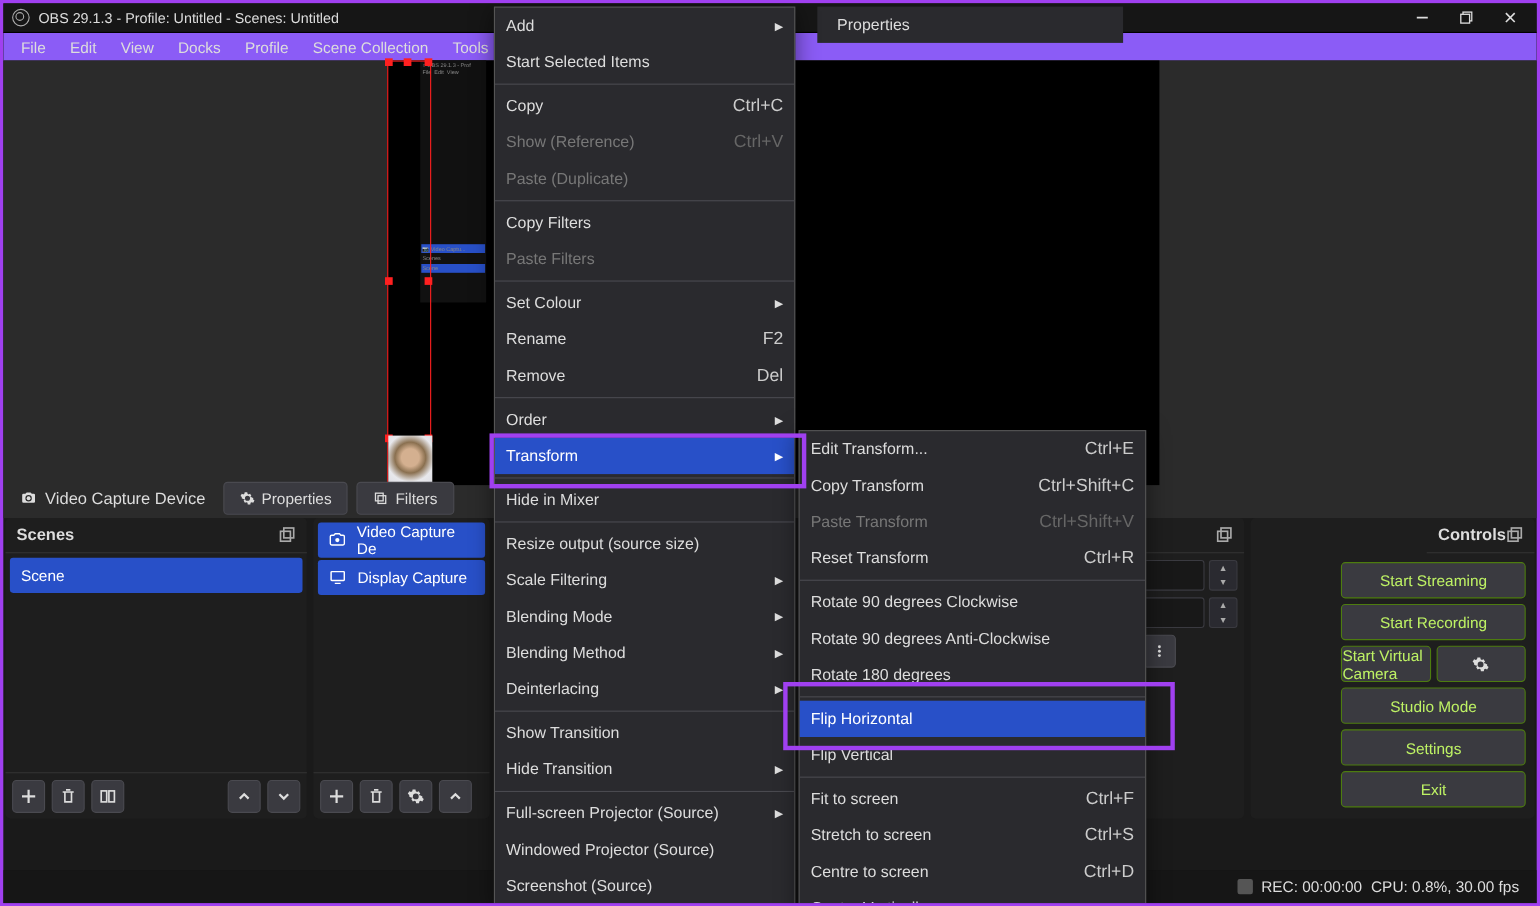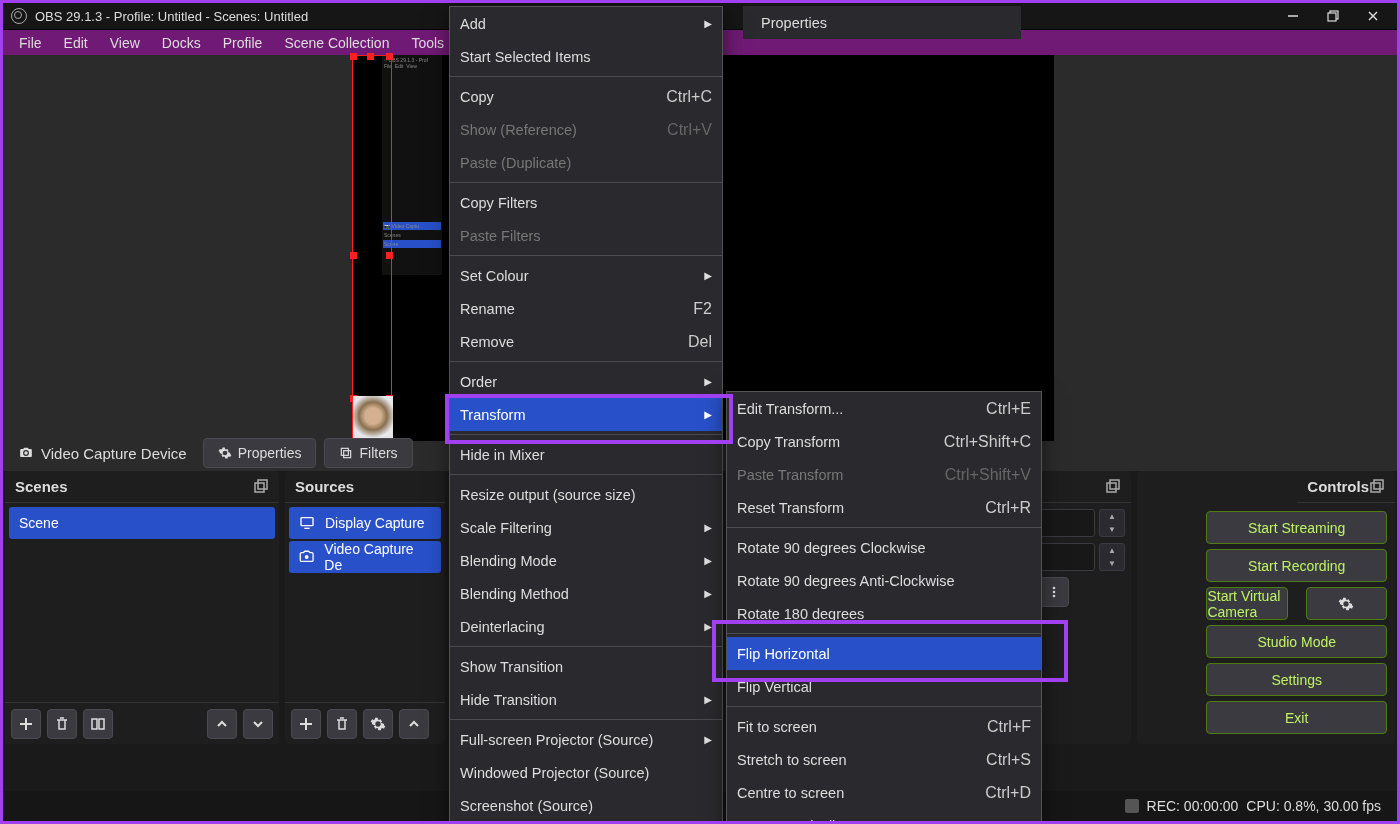--- a/index.html
+++ b/index.html
@@ -5,21 +5,21 @@
 * { margin: 0; padding: 0; box-sizing: border-box; font-family: -apple-system, BlinkMacSystemFont, "Segoe UI", Arial, sans-serif; }
 body { background: #1a1a1a; color: #e0e0e0; width: 1400px; height: 824px; overflow: hidden; border: 3px solid #a040f0; position: relative; }
 
 .titlebar { height: 27px; background: #161616; display: flex; align-items: center; padding: 0 8px; border-bottom: 1px solid #000; }
 .titlebar .app-icon { width: 16px; height: 16px; border: 1.5px solid #aaa; border-radius: 50%; margin-right: 8px; position: relative; }
 .titlebar .app-icon::after { content:""; position:absolute; width:6px; height:6px; border:1.5px solid #aaa; border-radius:50%; left:2px; top:2px; }
 .titlebar .title { font-size: 13px; color: #ddd; }
 .titlebar .win-controls { margin-left: auto; display: flex; gap: 24px; padding-right: 8px; }
 .titlebar .win-btn { width: 16px; height: 16px; display:flex; align-items:center; justify-content:center; color:#ddd; cursor:pointer; }
 
-.menubar { height: 25px; background: #701a75; display: flex; align-items: center; padding: 0 6px; gap: 2px; }
+.menubar { height: 25px; background: #8b5cf6; display: flex; align-items: center; padding: 0 6px; gap: 2px; }
 .menubar .menu-item { padding: 2px 10px; font-size: 14px; color: #ddd; cursor: pointer; }
 
 .preview-area { height: 416px; background: #2b2b2b; position: relative; }
 .canvas { position: absolute; left: 349px; top: 0; width: 702px; height: 386px; background: #000; }
 .mini-obs { position:absolute; top:0; left:30px; width:60px; height:220px; background:#111; font-size:5px; color:#888; }
 .mini-obs .mt { padding:2px; }
 .mini-obs .mrow { height:8px; margin:1px; }
 .selection { position: absolute; left: 0; top: 0; width: 40px; height: 400px; border: 1.5px solid #ff2020; }
 .sel-handle { position:absolute; width:7px; height:7px; background:#ff2020; }
 .sel-h1 { left:-3px; top:-3px; } .sel-h2 { left:14px; top:-3px; } .sel-h3 { left:33px; top:-3px; }
@@ -50,21 +50,21 @@
 .list-item.selected { background:#2850c8; color:#fff; }
 .list-item.blue { background:#2850c8; color:#fff; }
 .list-item .src-icon { margin-right:10px; width:16px; height:16px; }
 
 .trans-row { display:flex; gap:4px; margin-bottom:6px; }
 .trans-combo { flex:1; height:28px; background:#181818; border:1px solid #3a3a40; border-radius:3px; }
 .trans-spin { width:26px; height:28px; background:#2a2a30; border:1px solid #3a3a40; border-radius:3px; display:flex; flex-direction:column; }
 .trans-spin .sp { flex:1; display:flex; align-items:center; justify-content:center; font-size:8px; color:#aaa; }
 
 .ctrl-btn { height:33px; background:#3a3a40; border:1px solid #4d7c0f; border-radius:4px; display:flex; align-items:center; justify-content:center; font-size:14px; color:#bef264; margin-bottom:5px; cursor:pointer; }
-.ctrl-row { display:flex; gap:18px; }
+.ctrl-row { display:flex; gap:5px; }
 .ctrl-row .ctrl-btn { flex:1; }
 .ctrl-gear { width:34px; }
 
 .statusbar { position:absolute; bottom:0; left:0; right:0; height:30px; background:#161616; display:flex; align-items:center; justify-content:flex-end; padding:0 16px; gap:8px; font-size:14px; color:#ddd; }
 .statusbar .noconn { width:14px; height:14px; background:#555; border-radius:2px; }
 
 
 .ctx-menu { position:absolute; background:#2a2a2e; border:1px solid #555; box-shadow:0 4px 20px rgba(0,0,0,0.5); min-width:274px; z-index:100; }
 .ctx-menu2 { min-width:316px; }
 .ctx-item { height:33px; display:flex; align-items:center; padding:0 10px; font-size:14.5px; color:#ddd; cursor:pointer; position:relative; }
@@ -206,37 +206,34 @@
         </div>
       <div class="foot-btn">
           <svg width="14" height="14" viewBox="0 0 14 14" fill="none" stroke="#ddd" stroke-width="2">
             <polyline points="3,5 7,9 11,5"></polyline>
           </svg>
         </div>
     </div>
   </div>
 
   <div class="panel sources-panel">
-    <div class="panel-header">
-      <span>Sources</span>
-    </div>
     <div class="panel-body">
+      <div class="list-item blue">
+        <svg class="src-icon" viewBox="0 0 24 24" fill="#fff">
+            <circle cx="12" cy="12" r="3"></circle>
+            <path d="M20 5h-3l-2-2H9L7 5H4a2 2 0 00-2 2v10a2 2 0 002 2h16a2 2 0 002-2V7a2 2 0 00-2-2z" fill="none" stroke="#fff" stroke-width="2"></path>
+          </svg>
+        <span>Video Capture De</span>
+      </div>
       <div class="list-item blue">
         <svg class="src-icon" viewBox="0 0 24 24" fill="none" stroke="#fff" stroke-width="2">
             <rect x="3" y="4" width="18" height="12" rx="1"></rect>
             <line x1="8" y1="20" x2="16" y2="20"></line>
           </svg>
         <span>Display Capture</span>
-      </div>
-      <div class="list-item blue">
-        <svg class="src-icon" viewBox="0 0 24 24" fill="#fff">
-            <circle cx="12" cy="12" r="3"></circle>
-            <path d="M20 5h-3l-2-2H9L7 5H4a2 2 0 00-2 2v10a2 2 0 002 2h16a2 2 0 002-2V7a2 2 0 00-2-2z" fill="none" stroke="#fff" stroke-width="2"></path>
-          </svg>
-        <span>Video Capture De</span>
       </div>
     </div>
     <div class="panel-footer">
       <div class="foot-btn">
           <svg width="16" height="16" viewBox="0 0 16 16" stroke="#ddd" stroke-width="2">
             <line x1="8" y1="2" x2="8" y2="14"></line>
             <line x1="2" y1="8" x2="14" y2="8"></line>
           </svg>
         </div>
       <div class="foot-btn">

